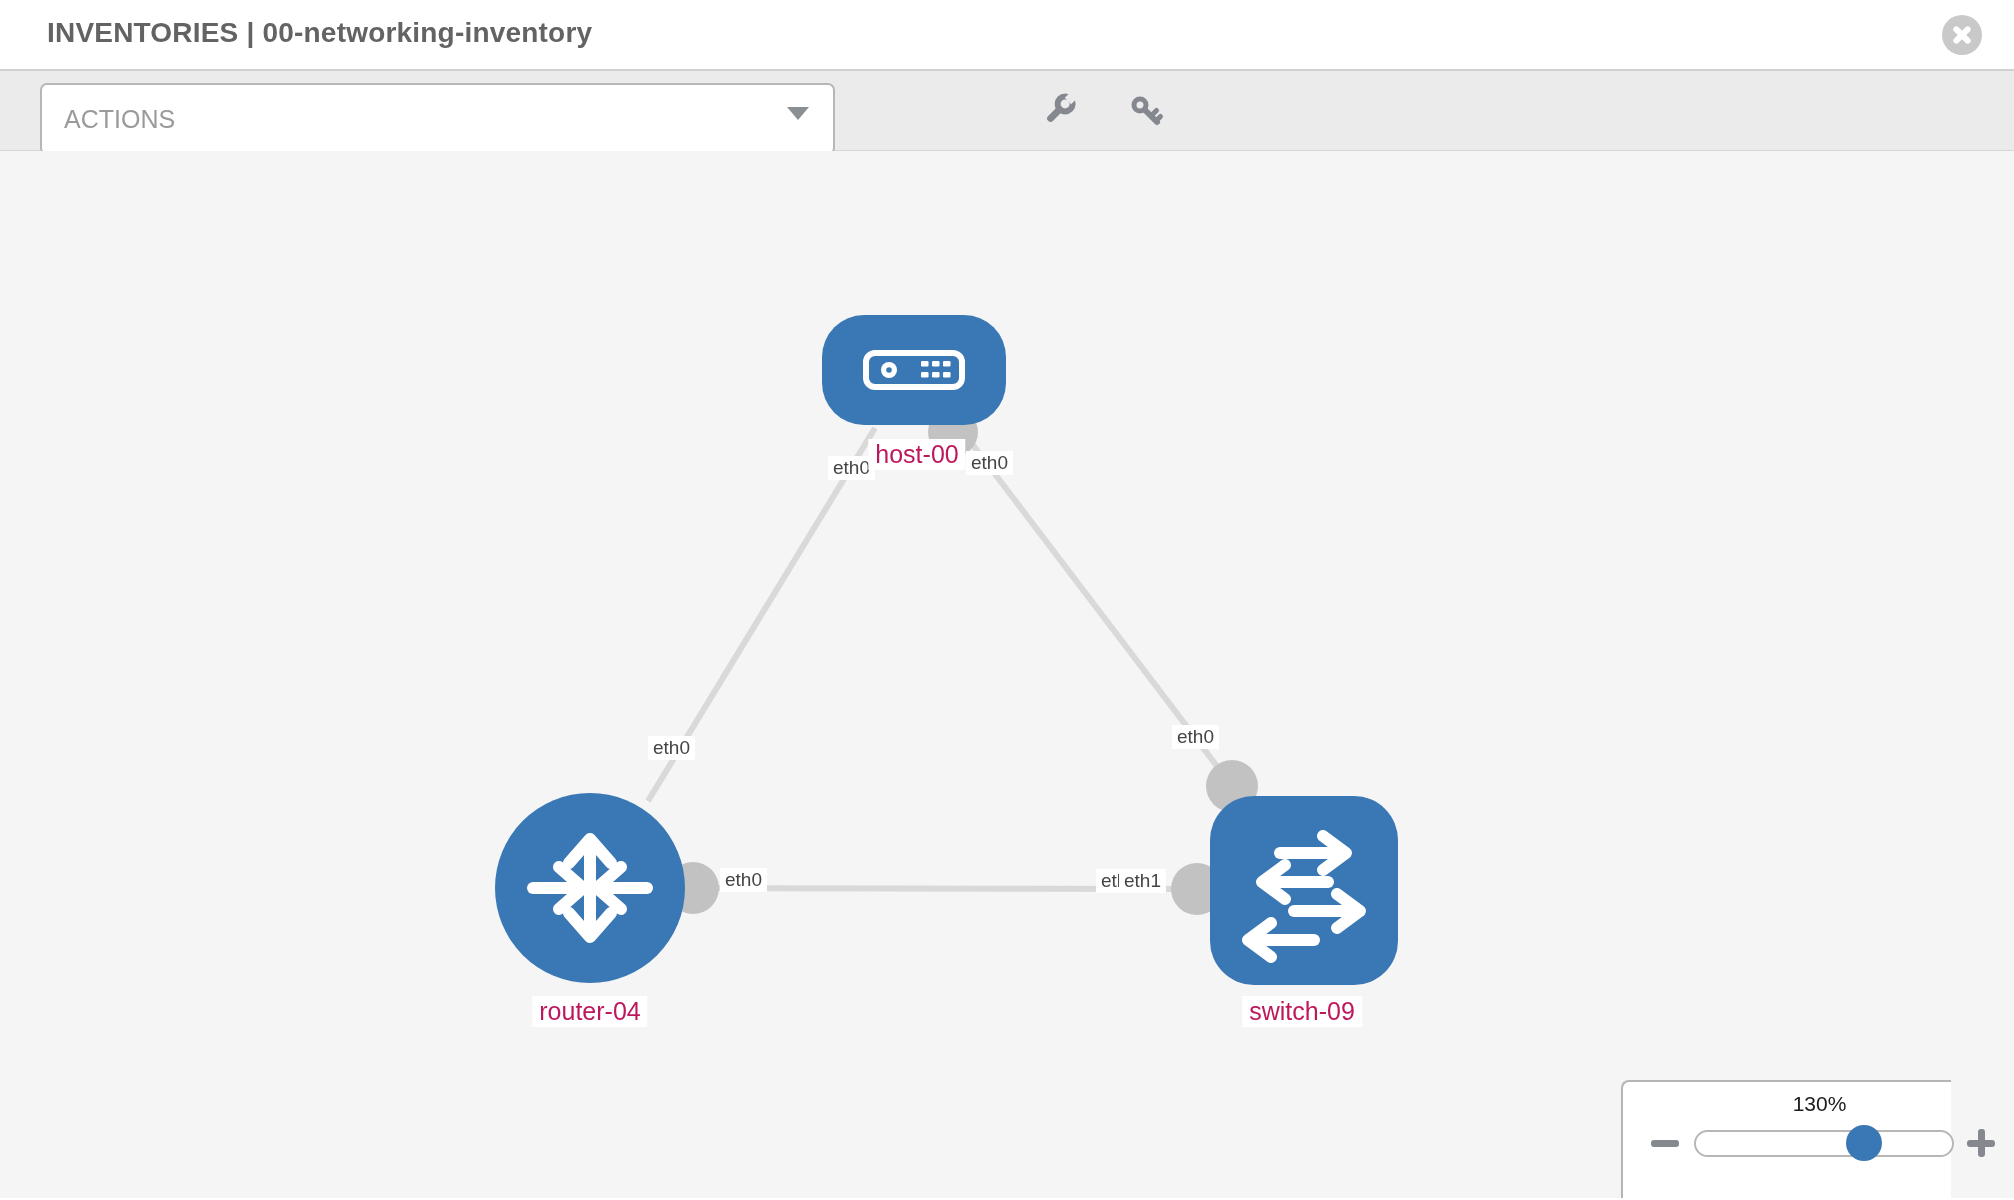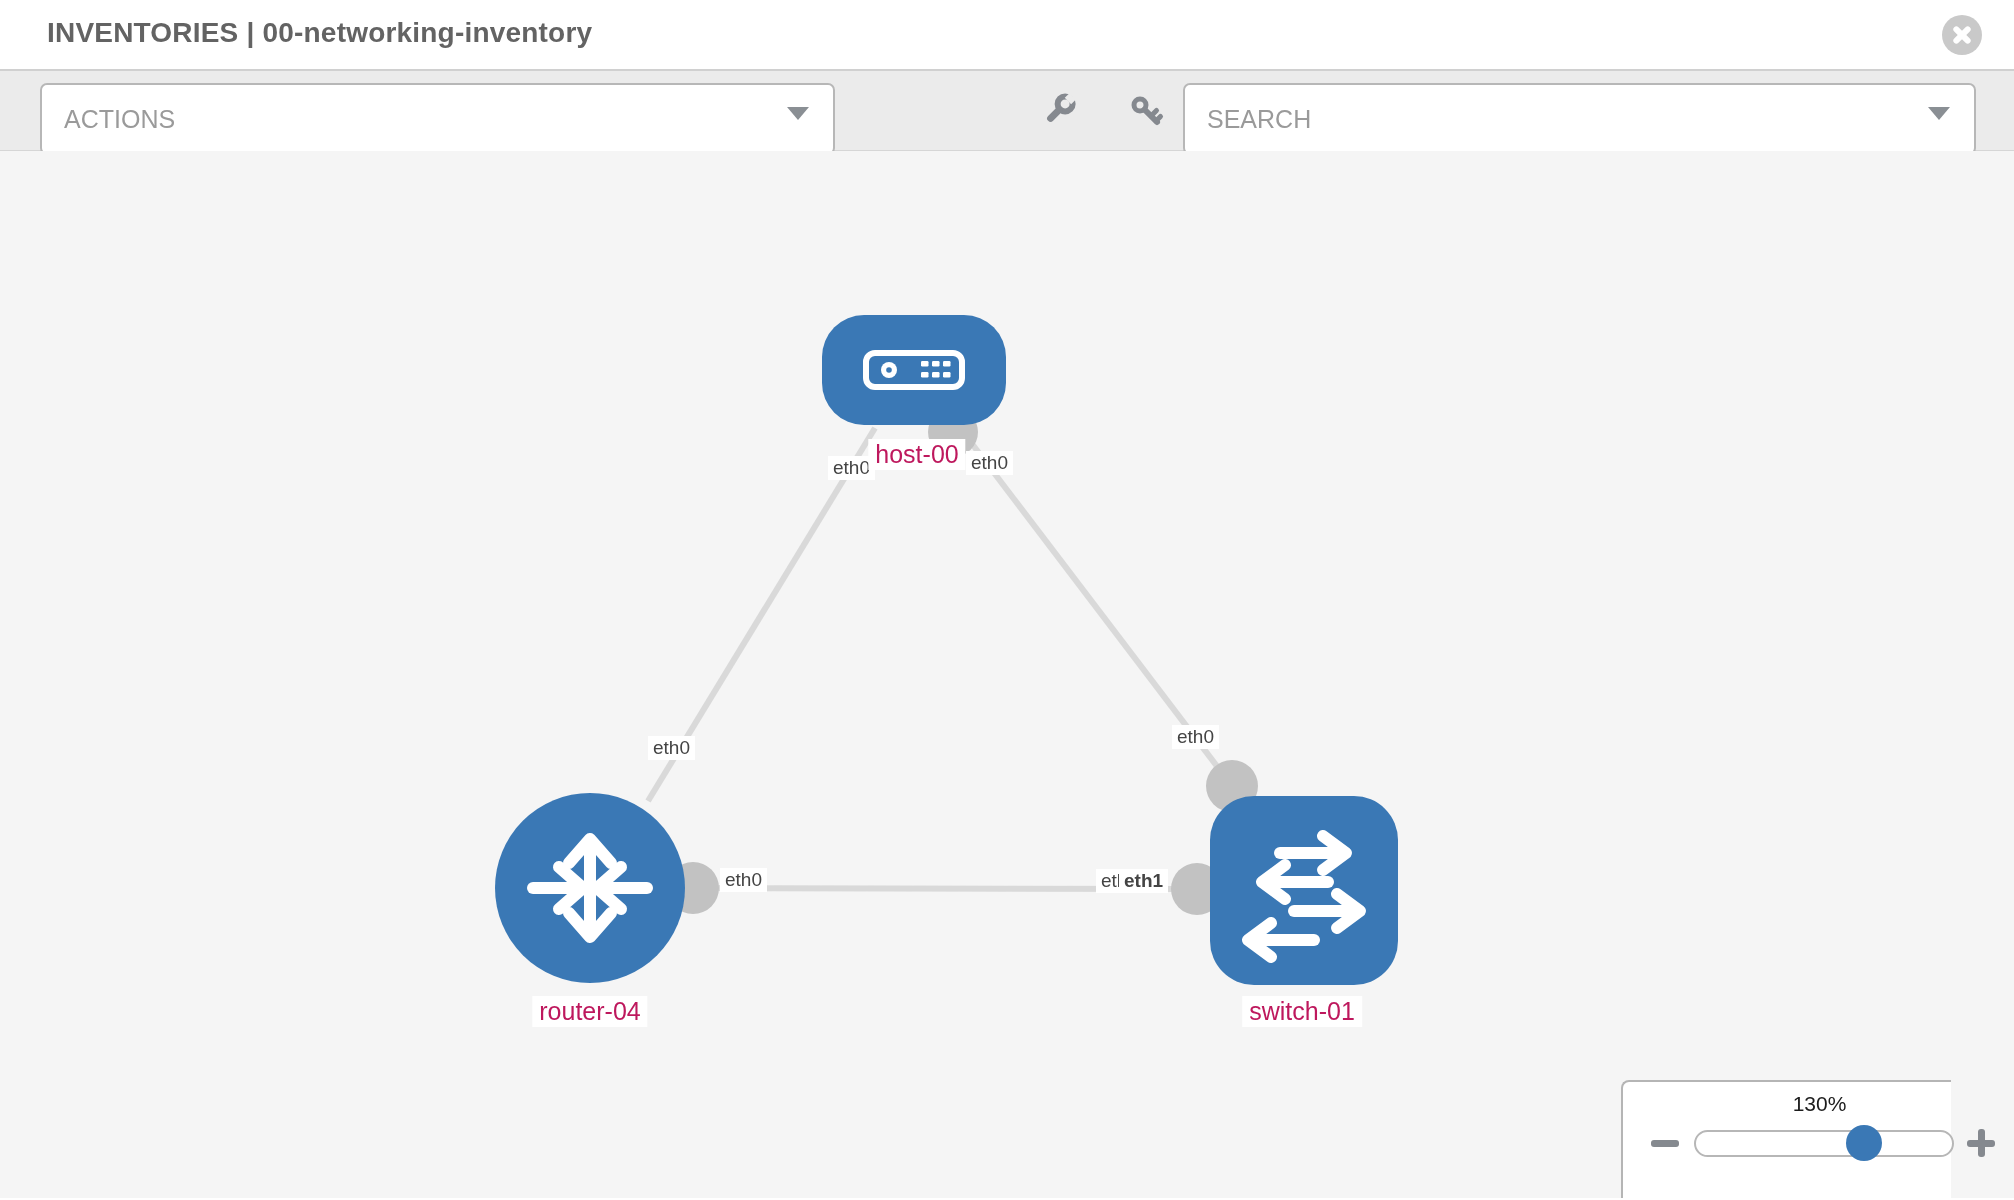--- a/index.html
+++ b/index.html
@@ -98,45 +98,41 @@
     <div class="tool-icon">
       <svg width="40" height="40" viewBox="0 0 40 40">
         <circle cx="13" cy="13" r="6" fill="none" stroke="#85898f" stroke-width="5"></circle>
         <line x1="17.5" y1="17.5" x2="30" y2="30" stroke="#85898f" stroke-width="6" stroke-linecap="round"></line>
         <line x1="24" y1="24" x2="29.5" y2="18.5" stroke="#85898f" stroke-width="5" stroke-linecap="round"></line>
         <line x1="29" y1="29" x2="33.5" y2="24.5" stroke="#85898f" stroke-width="5" stroke-linecap="round"></line>
       </svg>
     </div>
   </div>
 
-  <div class="combo combo-search">
-    <span>SEARCH</span>
-    <span class="caret"></span>
-  </div>
 </div>
 
 <div class="canvas">
 
   <svg class="net-svg" width="2014" height="1047" viewBox="0 0 2014 1047">
     <line x1="875" y1="277" x2="648" y2="650" stroke="#d9d9d9" stroke-width="6"></line>
     <line x1="960" y1="277" x2="1232" y2="635" stroke="#d9d9d9" stroke-width="6"></line>
     <line x1="693" y1="737" x2="1197" y2="738" stroke="#d9d9d9" stroke-width="6"></line>
     <circle cx="953" cy="281" r="25" fill="#c2c2c2"></circle>
     <circle cx="693" cy="737" r="26" fill="#c2c2c2"></circle>
     <circle cx="1232" cy="635" r="26" fill="#c2c2c2"></circle>
     <circle cx="1197" cy="738" r="26" fill="#c2c2c2"></circle>
   </svg>
 
   <div class="iface-chip" style="left:828px; top:305px;">eth0</div>
   <div class="iface-chip" style="left:648px; top:585px;">eth0</div>
   <div class="iface-chip" style="left:966px; top:300px;">eth0</div>
   <div class="iface-chip" style="left:1172px; top:574px;">eth0</div>
   <div class="iface-chip" style="left:720px; top:717px;">eth0</div>
   <div class="iface-chip" style="left:1096px; top:718px;">eth0</div>
-  <div class="iface-chip iface-front" style="left:1119px; top:718px;font-weight:bold;">eth1</div>
+  <div class="iface-chip iface-front" style="left:1119px; top:718px;">eth1</div>
 
   <div class="node node-host">
     <svg width="184" height="110" viewBox="0 0 184 110">
       <rect x="44" y="38" width="96" height="34" rx="9" fill="none" stroke="#ffffff" stroke-width="6"></rect>
       <circle cx="67" cy="55" r="8" fill="#ffffff"></circle>
       <circle cx="67" cy="55" r="2.8" fill="#3a78b5"></circle>
       <rect x="99" y="46" width="7.5" height="5.5" rx="1.2" fill="#ffffff"></rect>
       <rect x="110" y="46" width="7.5" height="5.5" rx="1.2" fill="#ffffff"></rect>
       <rect x="121" y="46" width="7.5" height="5.5" rx="1.2" fill="#ffffff"></rect>
       <rect x="99" y="57" width="7.5" height="5.5" rx="1.2" fill="#ffffff"></rect>
@@ -169,21 +165,21 @@
           <path d="M113,40 L136,57 L113,74"></path>
         <path d="M118,86 L58,86"></path>
           <path d="M75,69 L52,86 L75,103"></path>
         <path d="M84,115 L144,115"></path>
           <path d="M127,98 L150,115 L127,132"></path>
         <path d="M104,144 L44,144"></path>
           <path d="M61,127 L38,144 L61,161"></path>
       </g>
     </svg>
   </div>
-  <div class="node-label" style="left:1302px; top:845px;">switch-01</div>
+  <div class="node-label" style="left:1302px; top:845px;">switch-09</div>
 
   <div class="zoom-panel">
     <div class="zoom-level">130%</div>
     <div class="pm pm-minus">
       <div class="h"></div>
     </div>
     <div class="zoom-track"></div>
     <div class="zoom-thumb"></div>
     <div class="pm pm-plus">
       <div class="h"></div>

